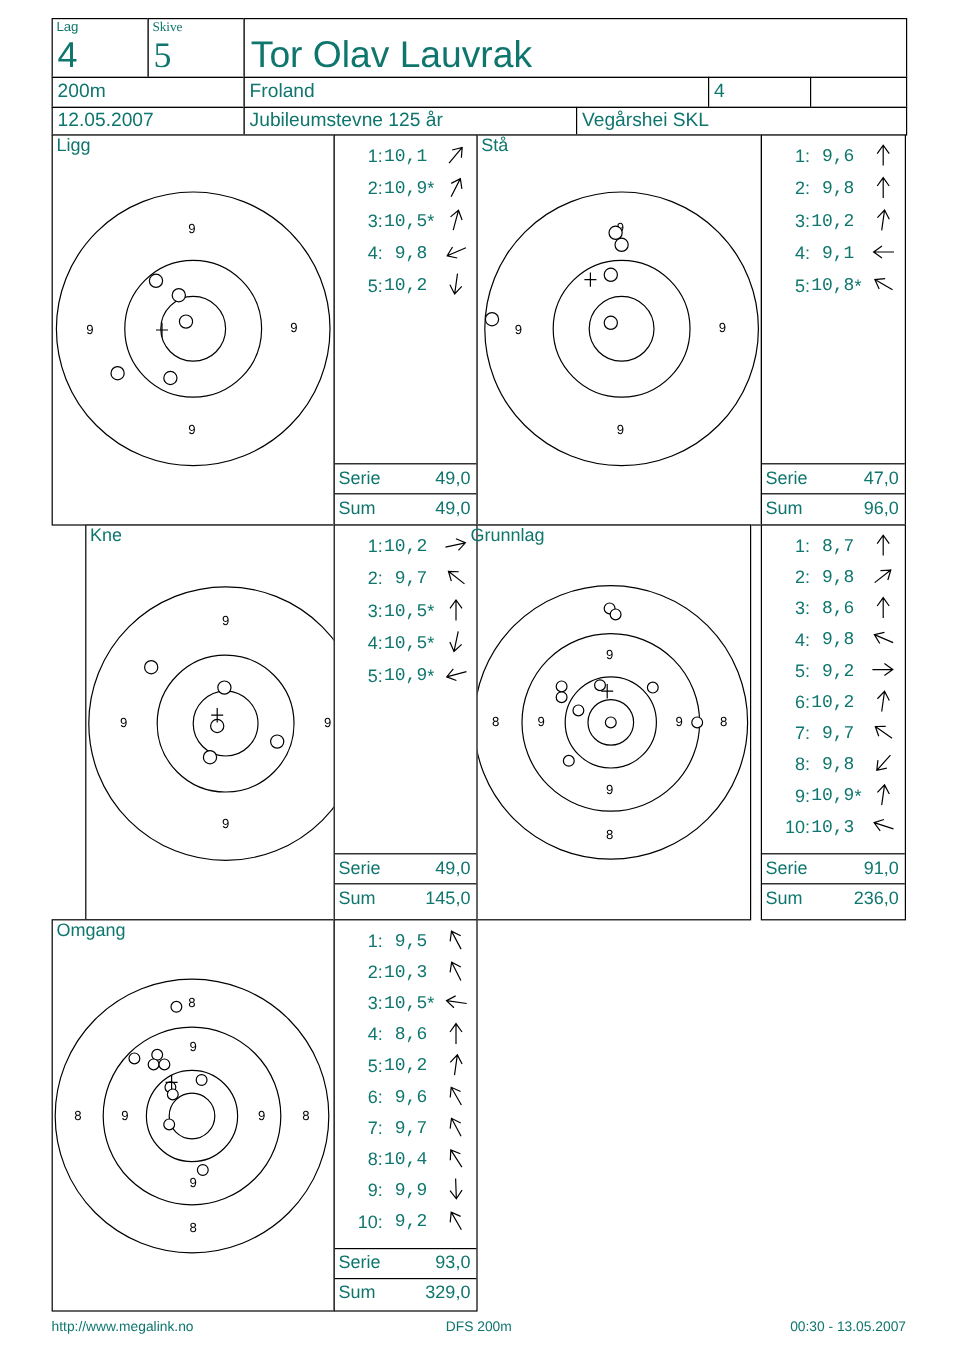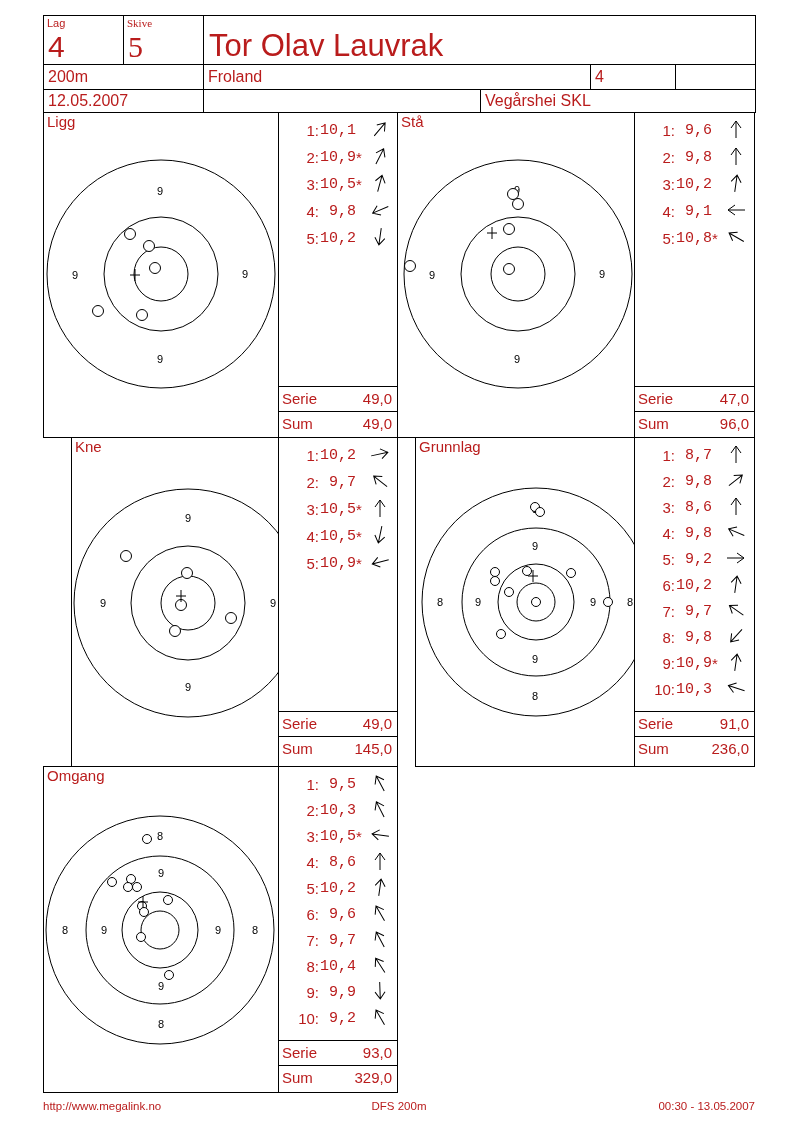--- a/index.html
+++ b/index.html
@@ -1,17 +1,17 @@
 <!DOCTYPE html>
 <html><head>
 <meta charset="utf-8">
 <style>
   html,body{margin:0;padding:0;background:#fff;}
   .page{position:relative;width:800px;height:1130px;background:#ffffff;
-        font-family:"Liberation Sans",sans-serif;color:#b91c1c;overflow:hidden;}
+        font-family:"Liberation Sans",sans-serif;color:#0f766e;overflow:hidden;}
   .box{position:absolute;border:1px solid #000;box-sizing:border-box;background:#fff;}
   
   .c-lag{left:43px;top:15px;width:81px;height:50px;}
   .c-skive{left:123px;top:15px;width:81px;height:50px;font-family:Liberation Serif, serif;}
   .c-name{left:203px;top:15px;width:553px;height:50px;}
   .c-dist{left:43px;top:64px;width:161px;height:26px;}
   .c-venue{left:203px;top:64px;width:388px;height:26px;}
   .c-lane{left:590px;top:64px;width:86px;height:26px;}
   .c-r2e{left:675px;top:64px;width:81px;height:26px;}
   .c-date{left:43px;top:89px;width:161px;height:24px;}
@@ -21,21 +21,21 @@
   .big-val{position:absolute;left:4px;top:14px;font-size:30px;}
   .name-val{position:absolute;left:5px;top:12px;font-size:31px;white-space:nowrap;}
   .mid-val{position:absolute;left:4px;top:50%;transform:translateY(-50%);font-size:16px;white-space:nowrap;}
   
   .p-ligg{left:43px;top:112px;width:236px;height:326px;}
   .s-ligg{left:278px;top:112px;width:120px;height:326px;}
   .p-sta{left:397px;top:112px;width:238px;height:326px;}
   .s-sta{left:634px;top:112px;width:121px;height:326px;}
   .p-kne{left:43px;top:437px;width:236px;height:330px;margin-left:28px;}
   .s-kne{left:278px;top:437px;width:120px;height:330px;}
-  .p-grunnlag{left:415px;top:437px;width:238px;height:330px;}
+  .p-grunnlag{left:388px;top:437px;width:238px;height:330px;}
   .s-grunnlag{left:634px;top:437px;width:121px;height:330px;}
   .p-omgang{left:43px;top:766px;width:236px;height:327px;}
   .s-omgang{left:278px;top:766px;width:120px;height:327px;}
   .panel-title{position:absolute;left:3px;top:0px;font-size:15px;z-index:2;}
   .target-svg{position:absolute;left:0;top:0;width:100%;height:100%;}
   
   .score-list{position:absolute;left:0;top:0;right:0;height:272px;}
   .score-row{position:absolute;left:0;right:0;height:20px;font-size:15px;line-height:20px;}
   .sn{position:absolute;left:2px;width:38px;text-align:right;}
   .sv{position:absolute;left:40px;width:37px;text-align:right;font-family:Liberation Mono, monospace;}
@@ -74,20 +74,23 @@
   <div class="box c-venue">
     <span class="mid-val">Froland</span>
   </div>
   <div class="box c-lane">
     <span class="mid-val">4</span>
   </div>
   <div class="box c-r2e"></div>
 
   <div class="box c-date">
     <span class="mid-val">12.05.2007</span>
+  </div>
+  <div class="box c-event">
+    <span class="mid-val">Jubileumstevne 125 år</span>
   </div>
   <div class="box c-club">
     <span class="mid-val">Vegårshei SKL</span>
   </div>
 
   <div class="box p-ligg target-panel">
     <span class="panel-title">Ligg</span>
     <svg class="target-svg">
         <circle cx="117" cy="161" r="27" fill="none" stroke="#000" stroke-width="1"></circle>
         <circle cx="117" cy="161" r="57" fill="none" stroke="#000" stroke-width="1"></circle>

